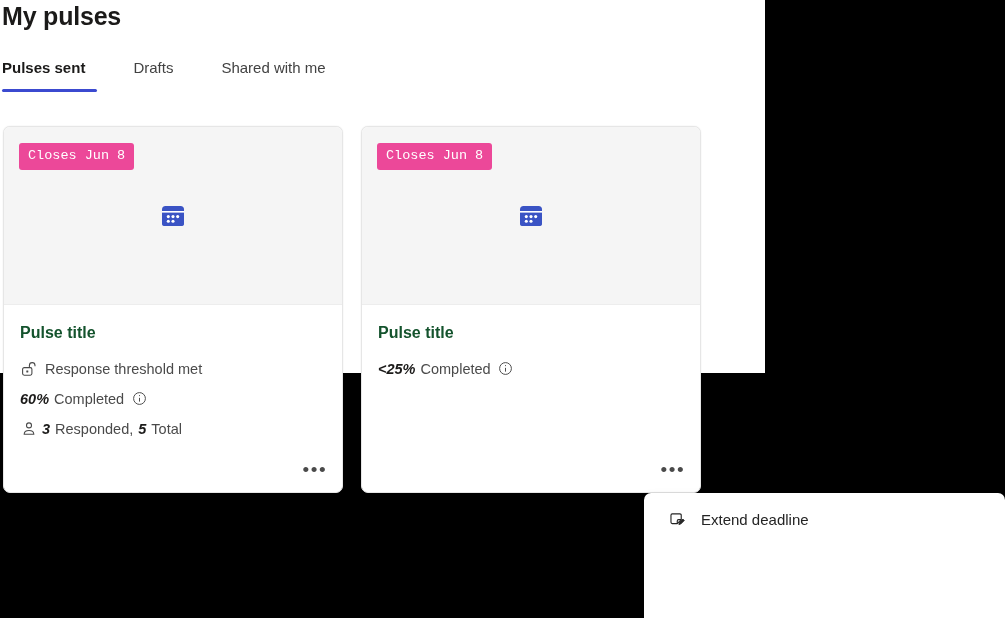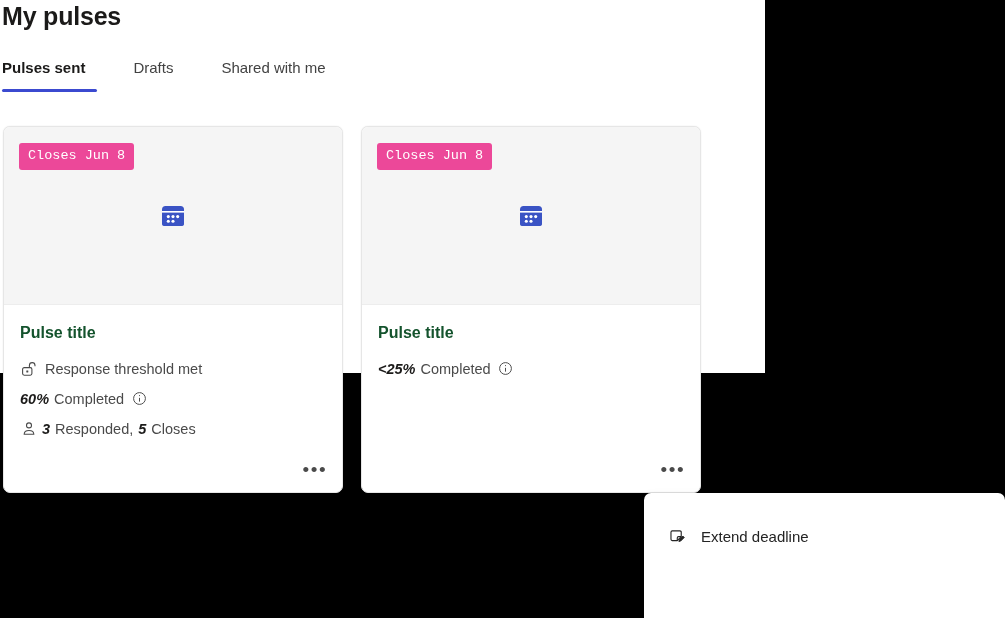--- a/index.html
+++ b/index.html
@@ -169,21 +169,21 @@
 
   
   .context-menu {
     position: absolute;
     left: 644px; top: 493px;
     width: 361px;
     height: 125px;
     background: #ffffff;
     border-radius: 7px 7px 0 0;
     box-shadow: 0 0 2px rgba(0,0,0,0.12), 0 4px 10px rgba(0,0,0,0.14);
-    padding-top: 25px;
+    padding-top: 8px;
     overflow: hidden;
   }
   .menu-item {
     display: flex;
     align-items: center;
     gap: 14px;
     height: 37px;
     padding: 0 14px 0 23px;
     font-size: 15px;
     color: #242424;
@@ -275,21 +275,21 @@
                 <path d="M3.2 13.3c0-2.3 2.1-3.8 4.8-3.8s4.8 1.5 4.8 3.8z"></path>
               </svg>
             </span>
             <span class="inline-gap"></span>
             <span class="meta-strong">3</span>
             <span class="inline-gap"></span>
             <span class="meta-text">Responded,</span>
             <span class="inline-gap"></span>
             <span class="meta-strong">5</span>
             <span class="inline-gap"></span>
-            <span class="meta-text">Closes</span>
+            <span class="meta-text">Total</span>
           </div>
         </div>
         <div class="more-btn">
           <span>•••</span>
         </div>
       </div>
 
       <div class="card">
         <div class="card-banner">
           <div class="badge">Closes Jun 8</div>

